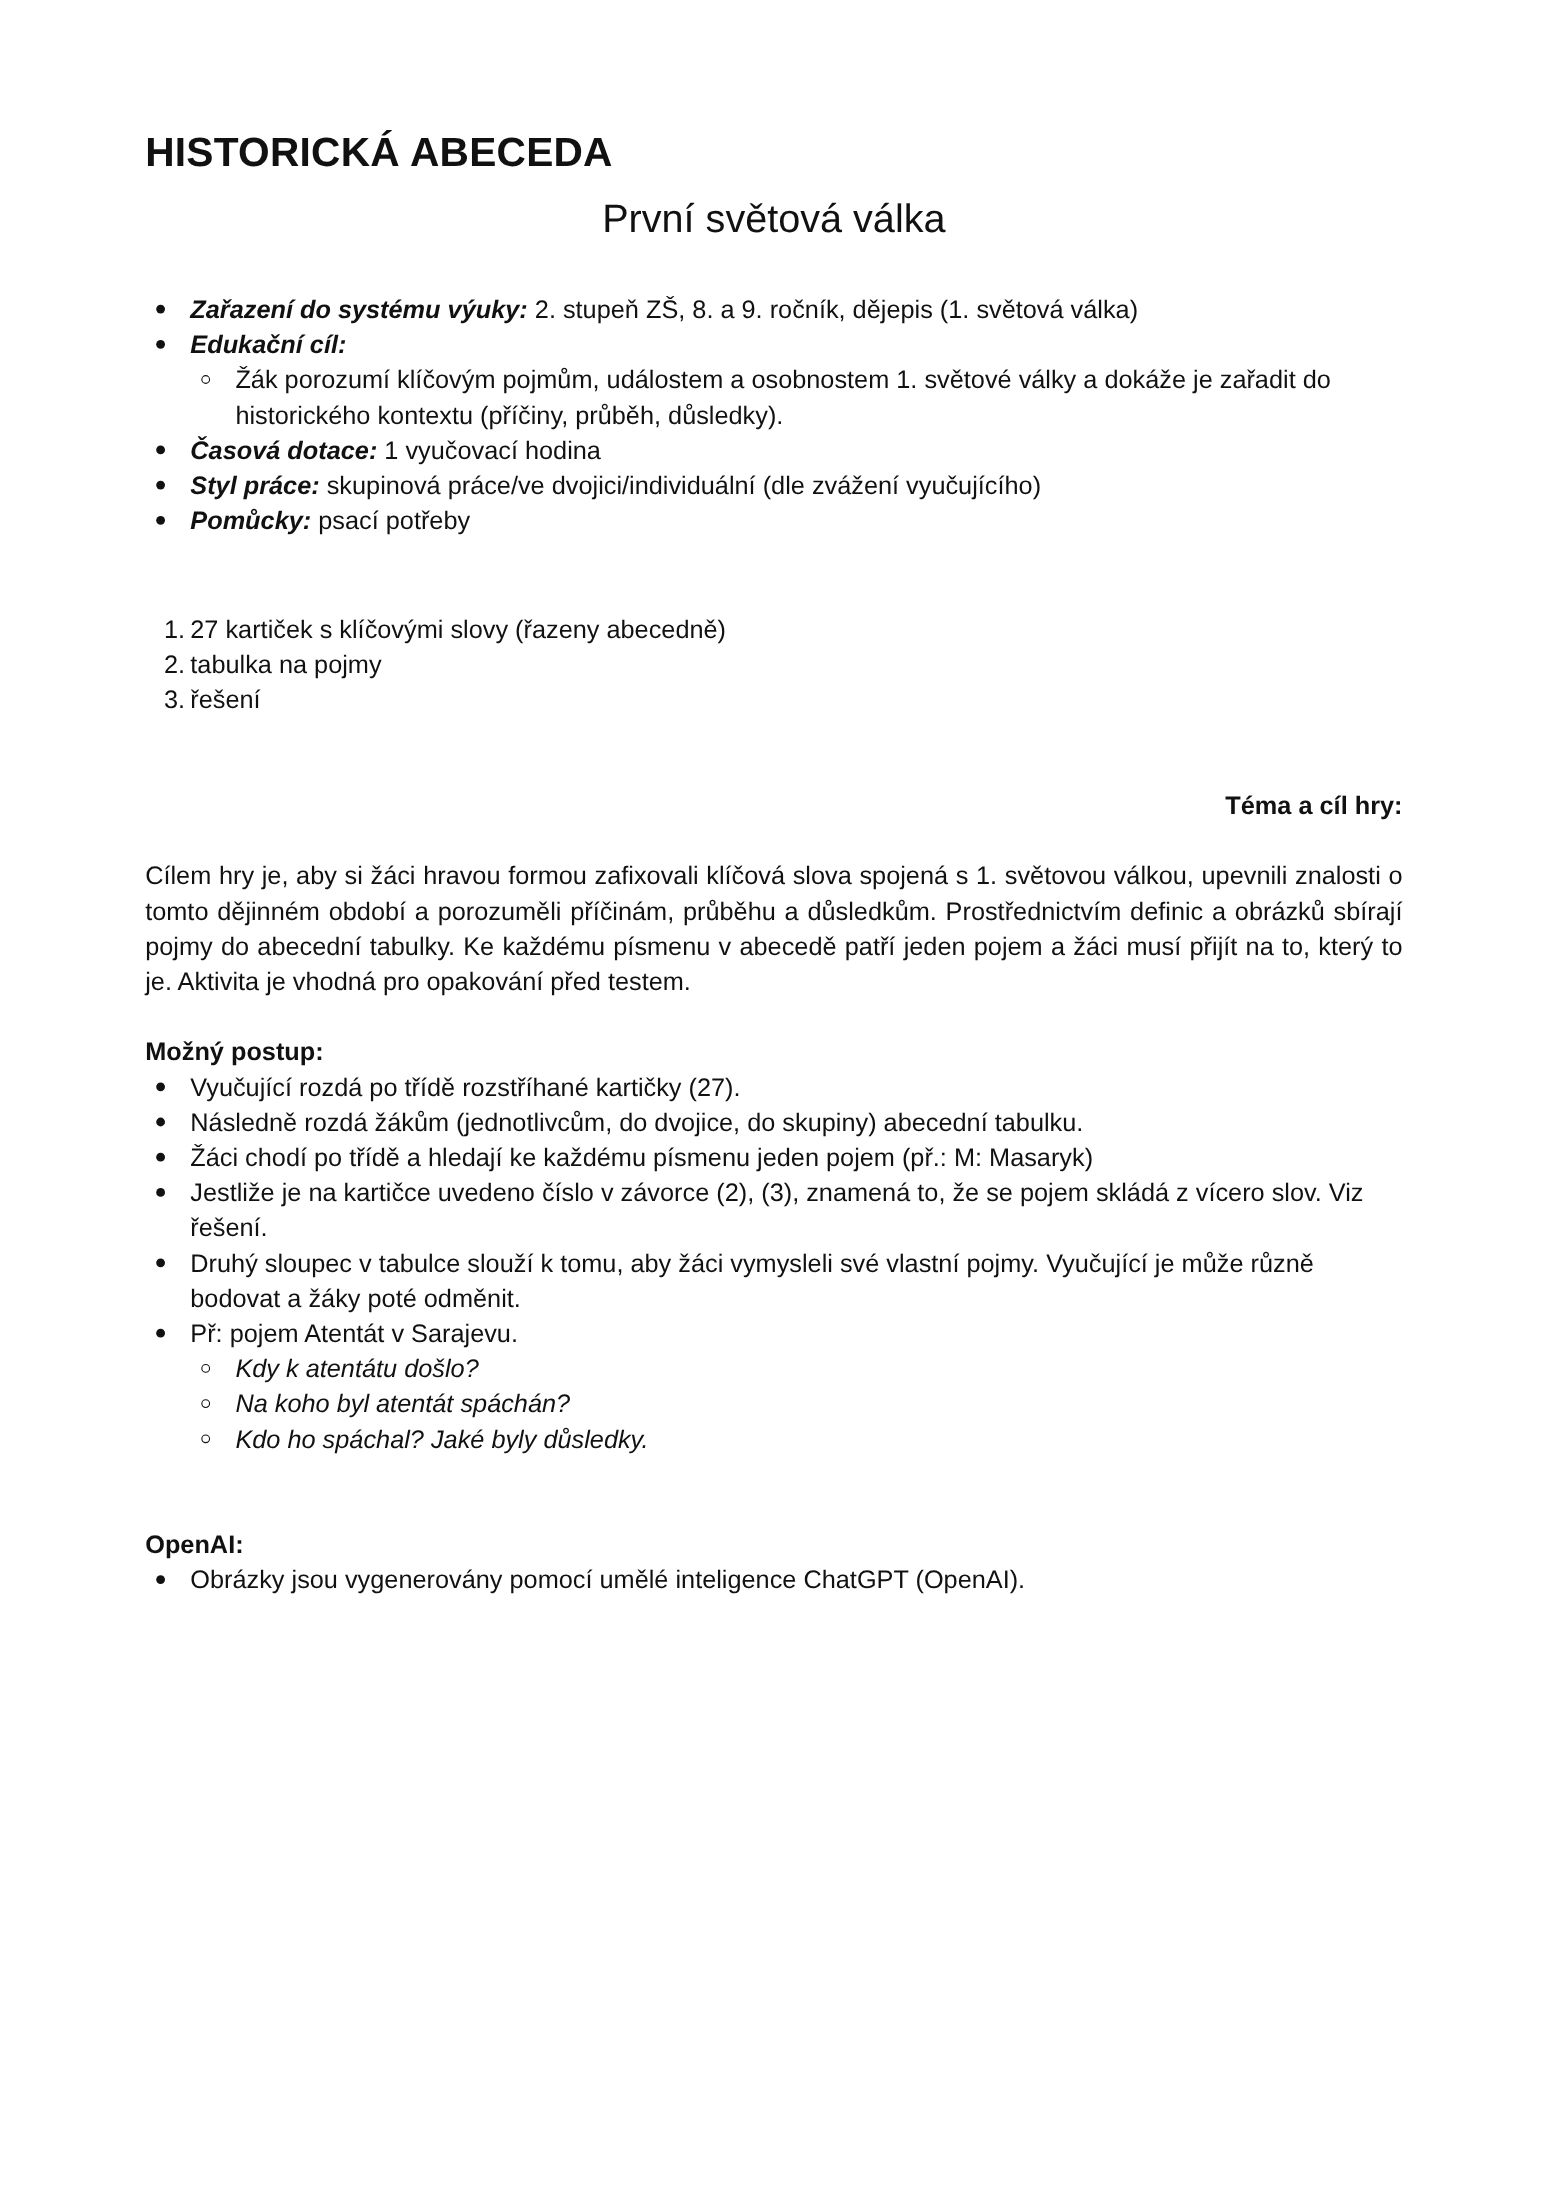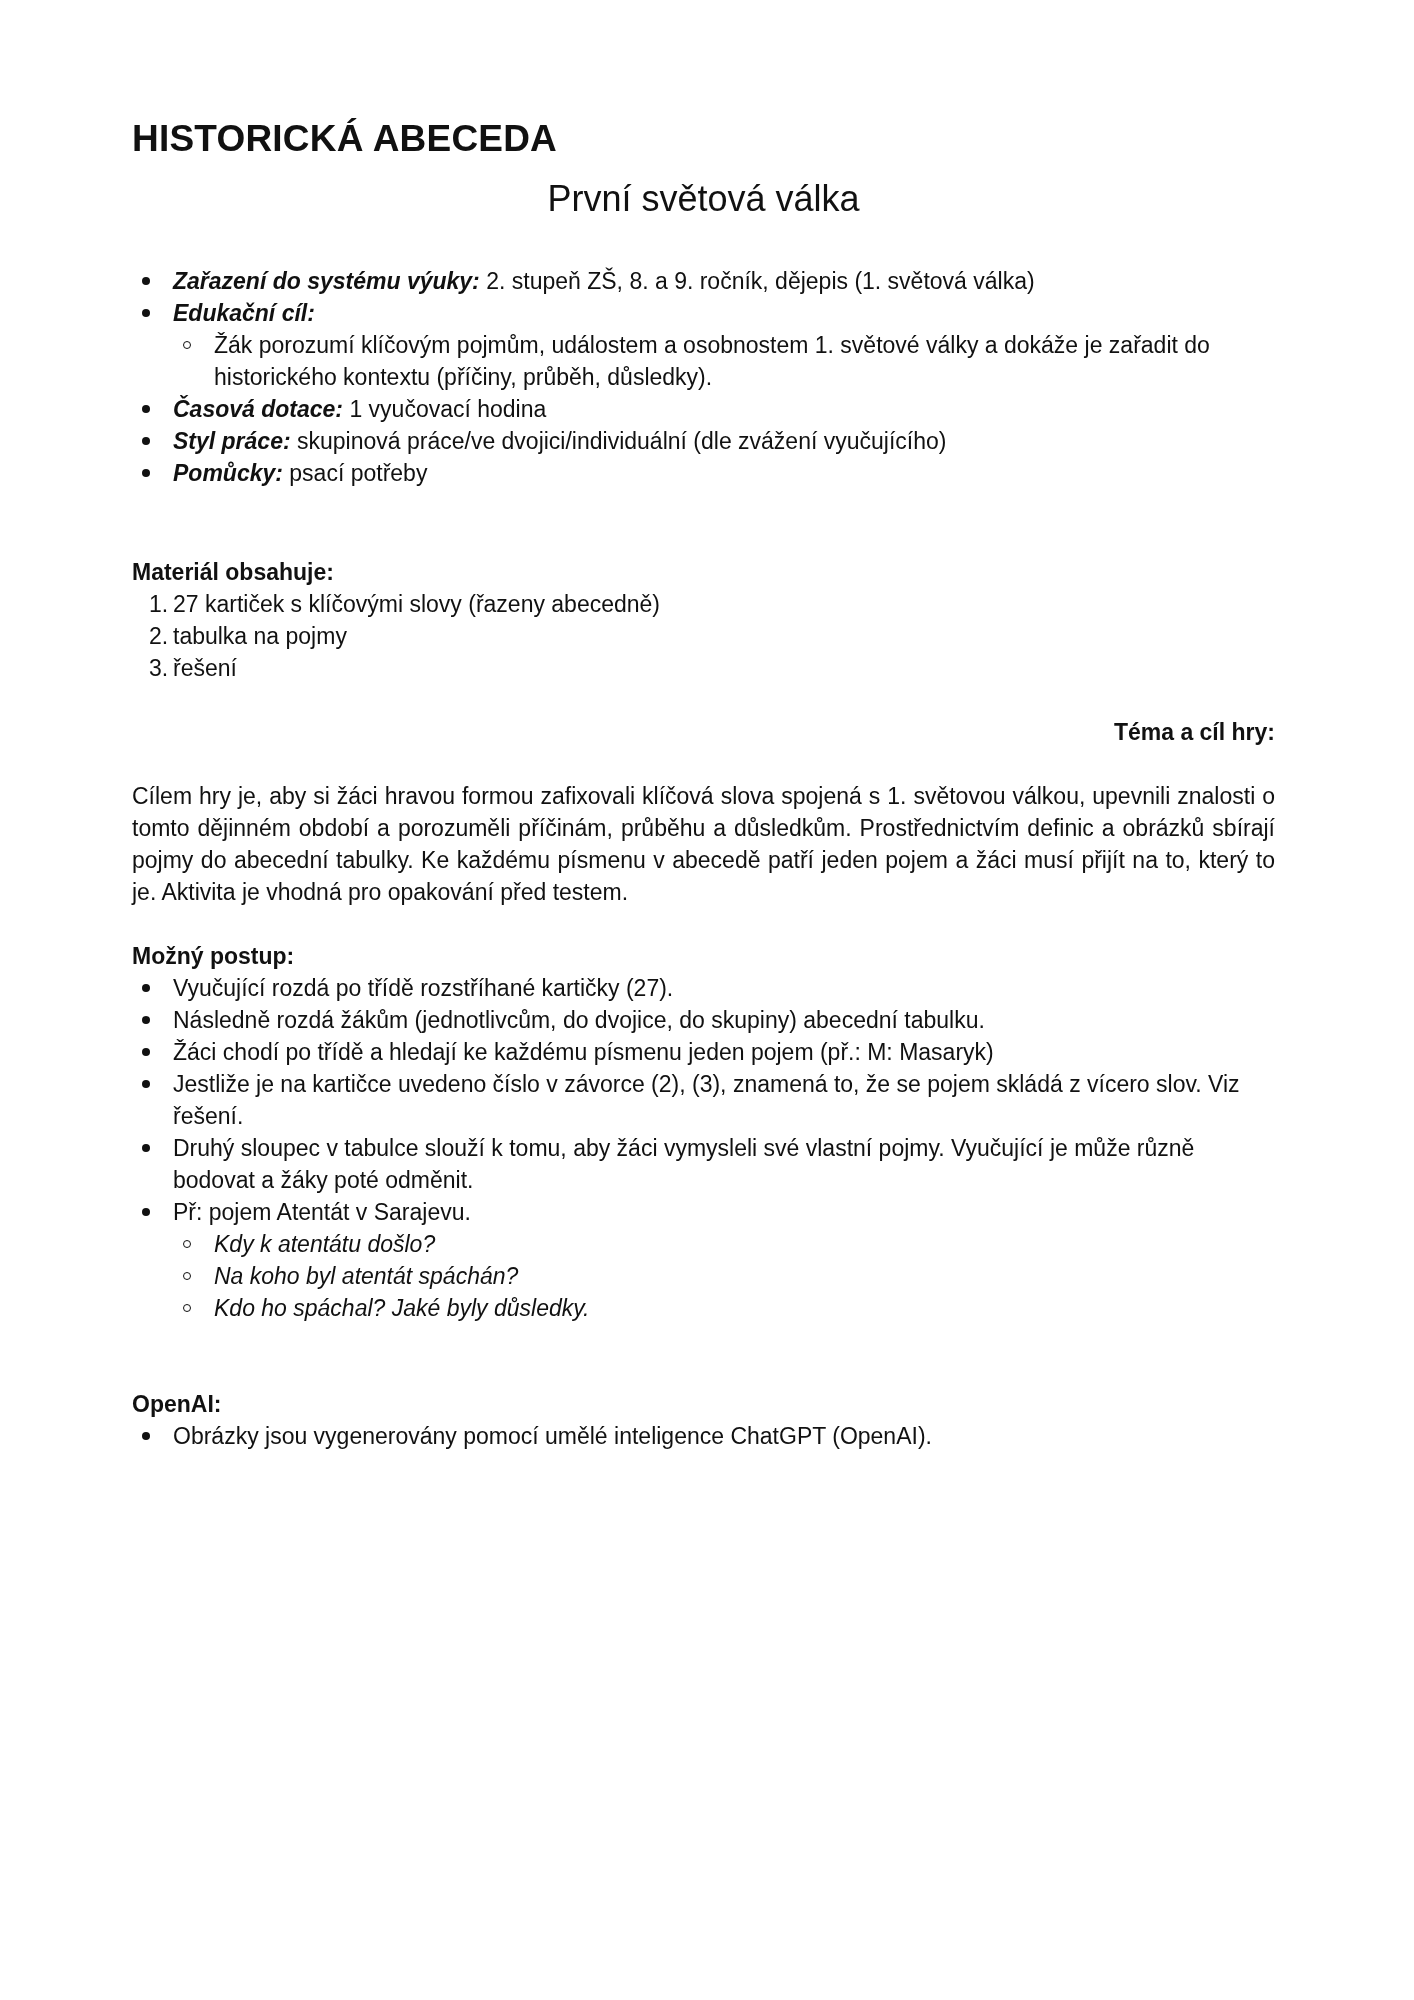--- a/index.html
+++ b/index.html
@@ -64,21 +64,20 @@
     <li data-name="info-item-style">
       <span class="bold" data-name="info-label">Styl práce:</span><span data-name="info-value"> skupinová práce/ve dvojici/individuální (dle zvážení vyučujícího)</span>
     </li>
     <li data-name="info-item-tools">
       <span class="bold" data-name="info-label">Pomůcky:</span><span data-name="info-value"> psací potřeby</span>
     </li>
   </ul>
   <style>.bullet-list > li[data-name="info-goal-sublist-wrapper"]::before{display:none;}</style>
 
   <div class="block" style="top:556px;" data-name="material-section">
-    <p class="heading" data-name="material-heading">Materiál obsahuje:</p>
     <ol class="num-list text" data-name="material-list">
       <li data-name="material-item"><span class="num" data-name="list-number">1.</span><span data-name="material-item-text">27 kartiček s klíčovými slovy (řazeny abecedně)</span></li>
       <li data-name="material-item"><span class="num" data-name="list-number">2.</span><span data-name="material-item-text">tabulka na pojmy</span></li>
       <li data-name="material-item"><span class="num" data-name="list-number">3.</span><span data-name="material-item-text">řešení</span></li>
     </ol>
   </div>
 
   <div class="block" style="top:716px;text-align:right;" data-name="theme-section">
     <p class="heading" data-name="theme-heading">Téma a cíl hry:</p>
   </div>

